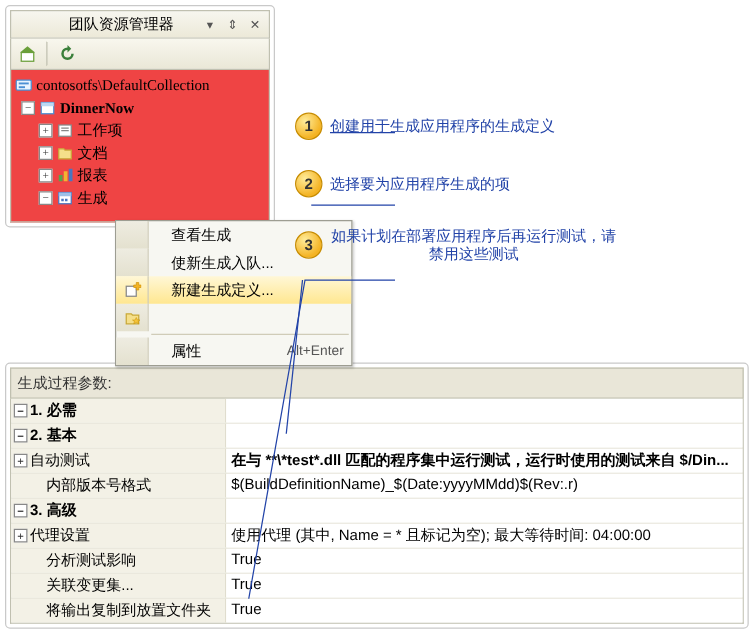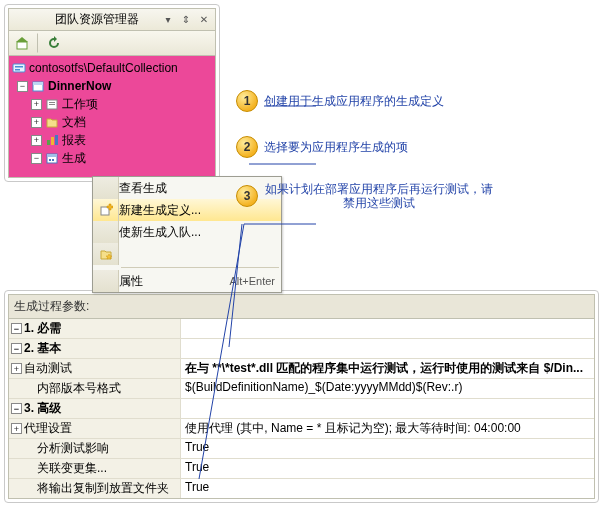--- a/index.html
+++ b/index.html
@@ -30,21 +30,21 @@
     padding: 2px; display: flex; gap: 2px;
   }
   .tbtn {
     width: 22px; height: 20px;
     display: inline-flex; align-items: center; justify-content: center;
     border: 1px solid transparent;
   }
   .tbtn.sep { border-left: 1px solid #c0c0b0; width:1px; margin:0 2px; }
   .tree {
     border: 1px solid #c0c0b0; border-top: none;
-    background: #ec4899; padding: 3px 2px 10px 2px;
+    background: #ef4444; padding: 3px 2px 10px 2px; font-family: Liberation Serif, serif;
   }
   .tree-row {
     display: flex; align-items: center; gap: 2px;
     padding: 1px 0; line-height: 16px;
   }
   .indent { display:inline-block; height:1px; }
   .expander {
     width: 11px; height: 11px; border: 1px solid #888;
     display: inline-flex; align-items: center; justify-content: center;
     font-size: 9px; line-height: 9px; color: #333; background: #fff;
@@ -64,21 +64,21 @@
     display: flex; align-items: center;
     height: 22px;
     padding-right: 6px;
   }
   .ctxmenu .gutter {
     width: 26px; height: 22px;
     background: linear-gradient(#eeece1,#e4e1cf);
     border-right: 1px solid #d0ccb8;
     display:flex; align-items:center; justify-content:center;
   }
-  .ctxmenu .mtxt { flex:1; padding-left:0; }
+  .ctxmenu .mtxt { flex:1; padding-left:18px; }
   .ctxmenu .shortcut { color:#555; font-size:11px; }
   .ctxmenu .row.highlight {
     background: linear-gradient(#fff7d6,#ffe790);
   }
   .ctxmenu .row.highlight .gutter { background: linear-gradient(#fff7d6,#ffe790); }
   .ctxmenu .sep { height:1px; background:#d0ccb8; margin:2px 2px 2px 28px; }
 
   
   .callouts { position:absolute; left:232px; top:72px; width:360px; }
   .callout { display:flex; align-items:center; gap:6px; margin-bottom:24px; color:#2243a8; }
@@ -215,32 +215,32 @@
         <span>生成</span>
       </div>
     </div>
   </div>
 
   <div class="ctxmenu" style="left:88px; top:172px;">
     <div class="row">
       <span class="gutter"></span>
       <span class="mtxt">查看生成</span>
     </div>
+    <div class="row">
+      <span class="gutter"></span>
+      <span class="mtxt">使新生成入队...</span>
+    </div>
     <div class="row highlight">
       <span class="gutter">
         <svg width="14" height="14">
             <rect x="2" y="4" width="8" height="8" fill="#fff" stroke="#888"></rect>
             <polygon points="10,1 12,1 12,3 14,3 14,5 12,5 12,7 10,7 10,5 8,5 8,3 10,3" fill="#f4b323" stroke="#c78c00" stroke-width="0.5"></polygon>
           </svg>
       </span>
       <span class="mtxt">新建生成定义...</span>
-    </div>
-    <div class="row">
-      <span class="gutter"></span>
-      <span class="mtxt">使新生成入队...</span>
     </div>
     <div class="row">
       <span class="gutter">
         <svg width="14" height="14">
             <path d="M2 4h4l1 1h5v7H2z" fill="#f5df8a" stroke="#c9a93a"></path>
             <polygon points="10,7 11,9 13,9 11.5,10 12,12 10,11 8,12 8.5,10 7,9 9,9" fill="#f5c43a" stroke="#c78c00" stroke-width="0.4"></polygon>
           </svg>
       </span>
     </div>
     <div class="sep"></div>

